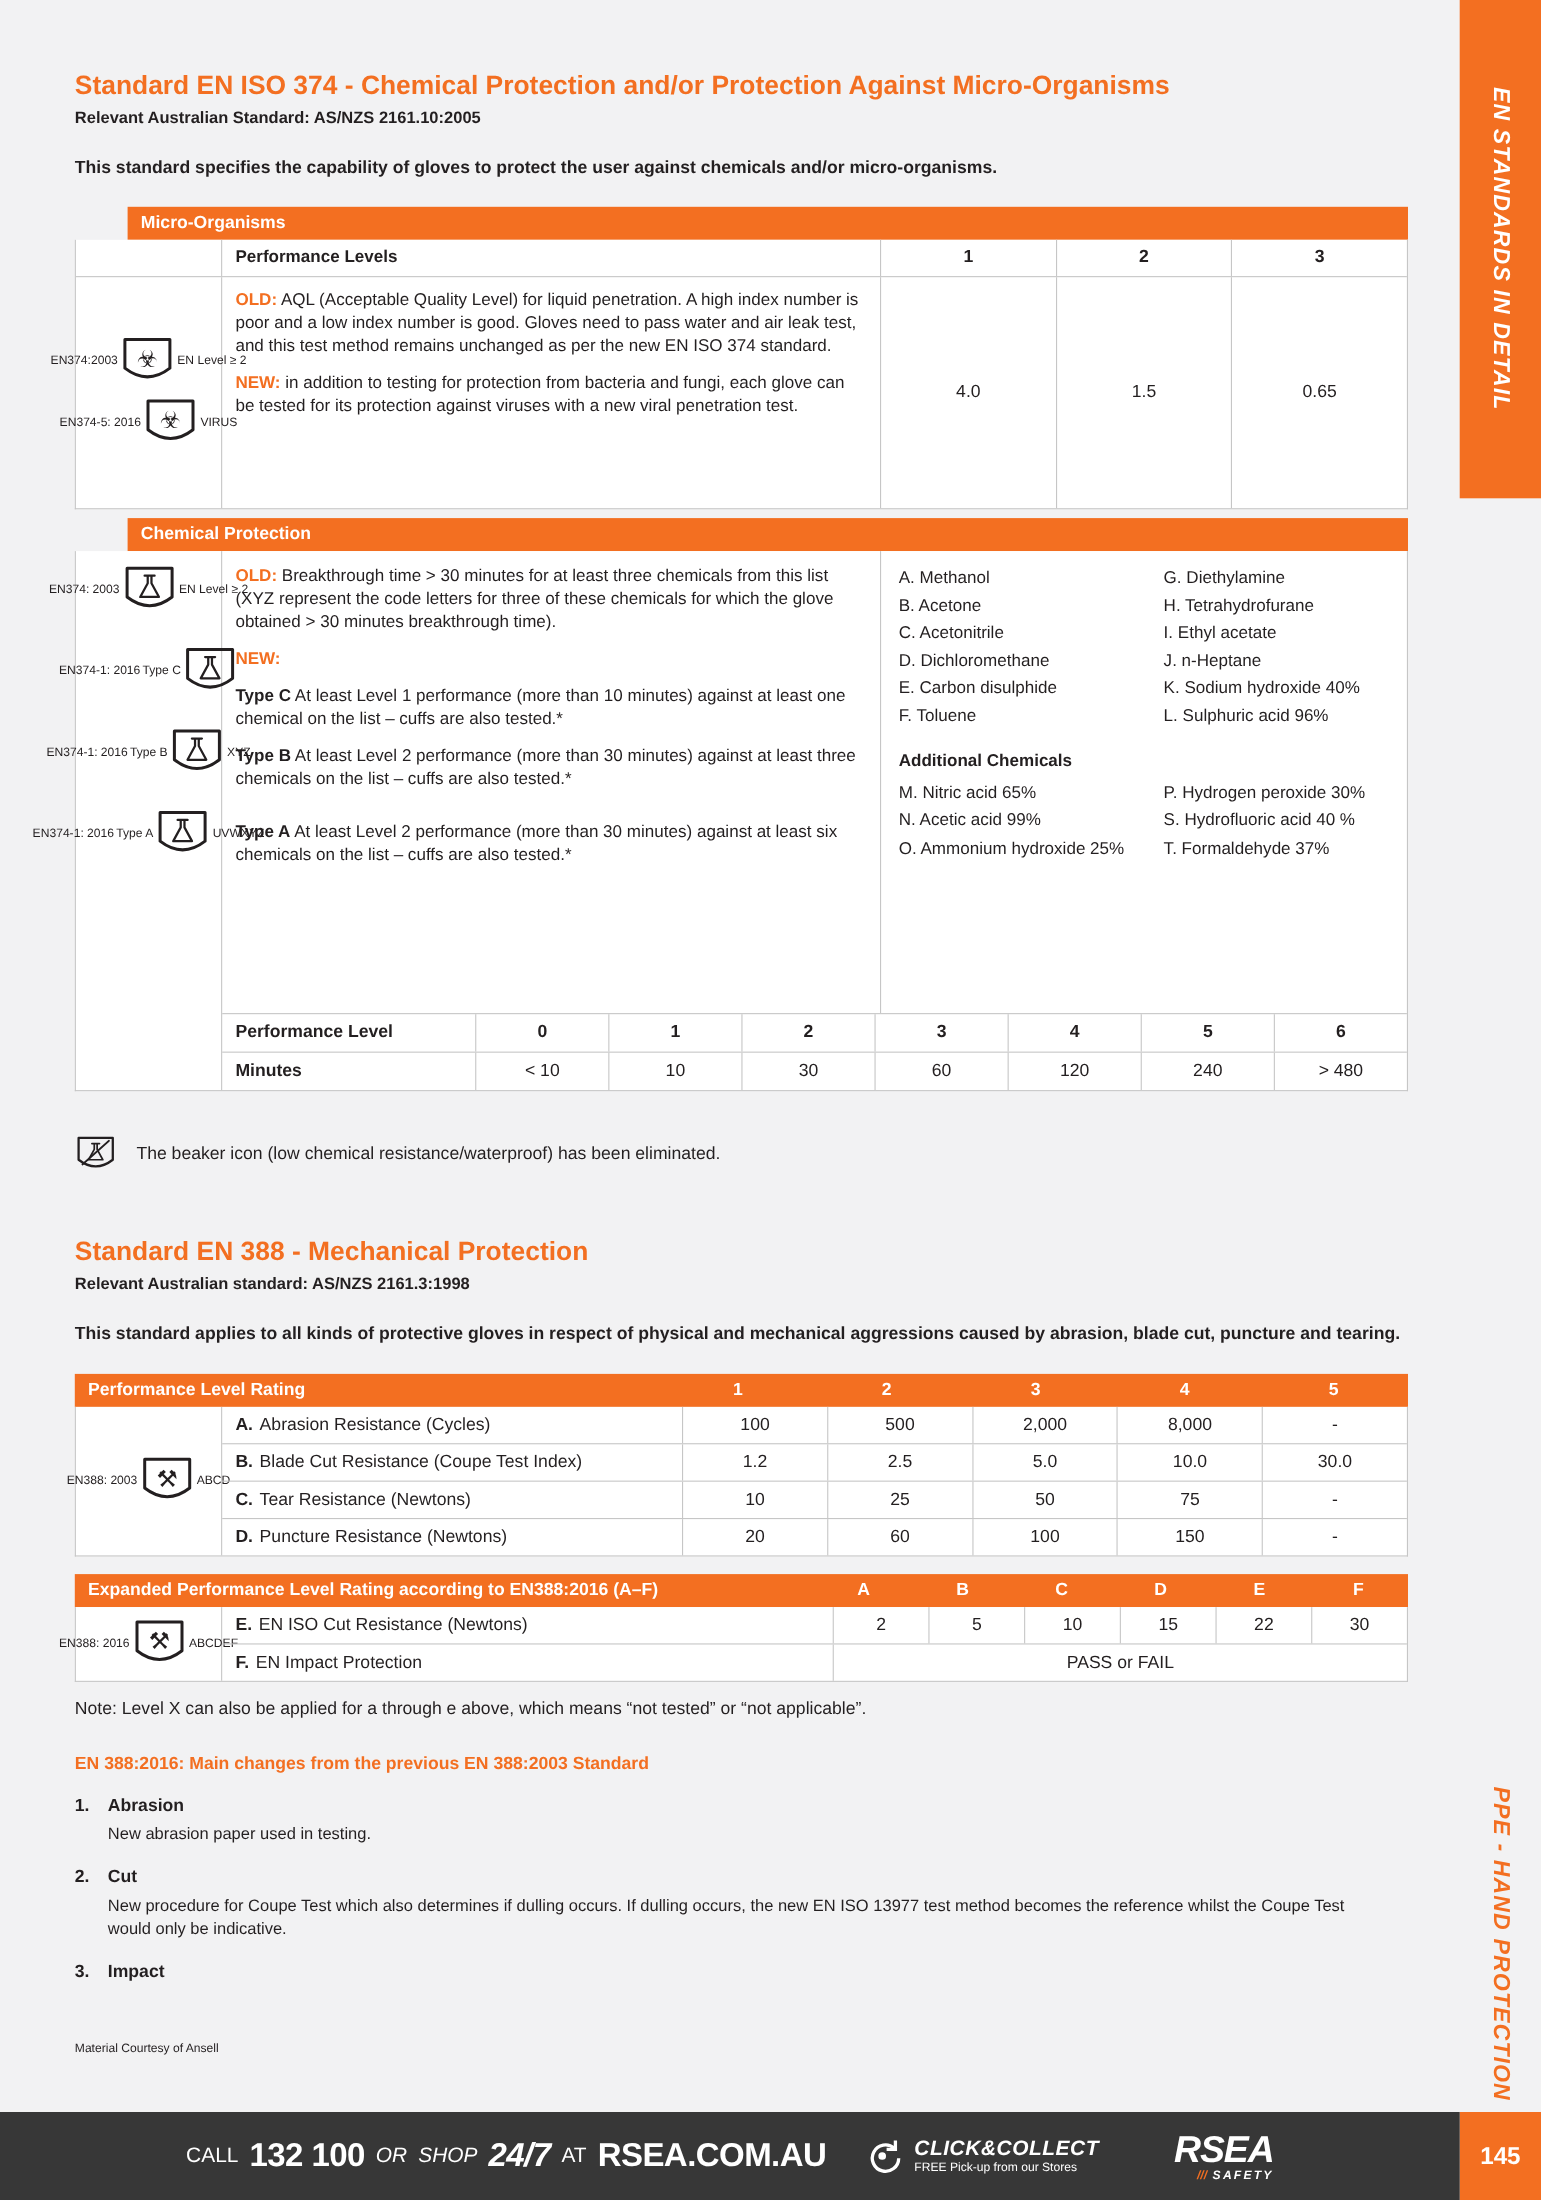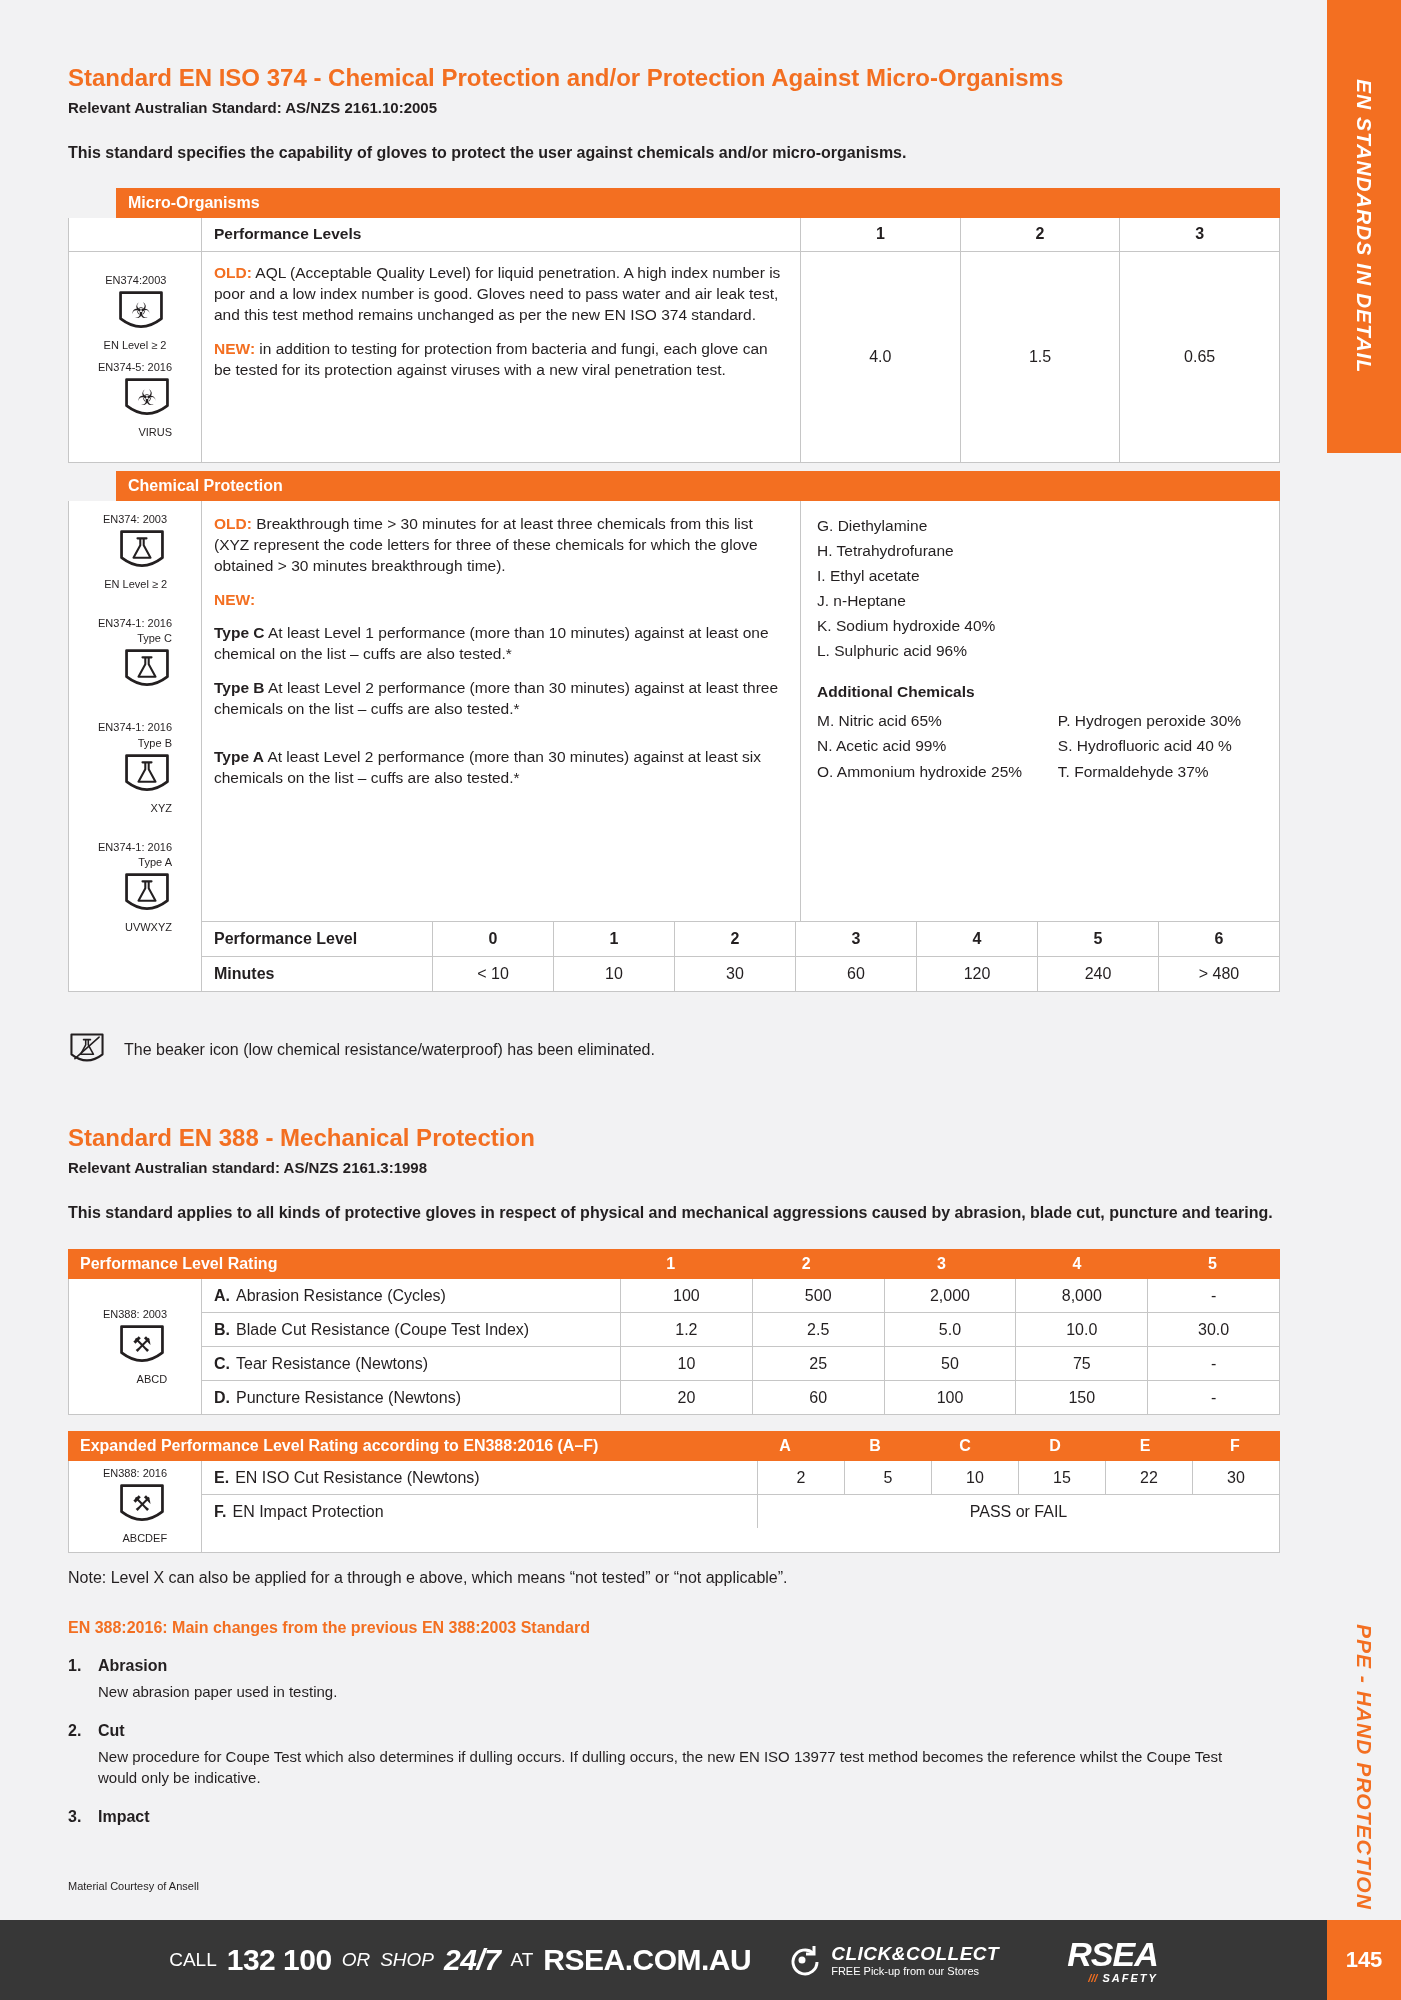--- a/index.html
+++ b/index.html
@@ -90,21 +90,21 @@
 
   .note-x{margin-top:16px;font-size:16px;}
   .changes-h{margin-top:32px;font-size:16px;font-weight:bold;color:var(--accent);}
   .change-item{margin-top:20px;display:flex;gap:12px;font-size:16px;}
   .ci-num{font-weight:bold;width:18px;flex:none;}
   .ci-title{font-weight:bold;margin-bottom:6px;}
   .ci-text{font-size:15px;line-height:1.4;font-weight:normal;max-width:1160px;}
   .credit{margin-top:48px;font-size:11px;}
 
   
-  .pictogram{display:flex;flex-direction:column;align-items:flex-end;gap:2px;}
+  .pictogram{display:flex;flex-direction:row;align-items:center;gap:2px;}
   .pg-label{font-size:11px;line-height:1.2;text-align:center;white-space:nowrap;}
   .pg-label:empty{display:none;}
   .pg-svg{width:50px;height:48px;display:block;}
   .shield-path{fill:none;stroke:#231f20;stroke-width:2.4;stroke-linejoin:round;}
   .pg-glyph{font-size:19px;font-weight:bold;fill:#231f20;
             font-family:"DejaVu Sans",sans-serif;text-anchor:middle;}
   .icon-path{fill:none;stroke:#231f20;stroke-width:1.8;stroke-linejoin:round;stroke-linecap:round;}
 
   
   .side-top{position:absolute;top:0;right:0;width:74px;height:453px;background:var(--accent);
@@ -247,20 +247,28 @@
               <b>Type B</b>
               <span>At least Level 2 performance (more than 30 minutes) against at least three chemicals on the list – cuffs are also tested.*</span>
             </div>
             <div class="para" style="margin-top:26px;">
               <b>Type A</b>
               <span>At least Level 2 performance (more than 30 minutes) against at least six chemicals on the list – cuffs are also tested.*</span>
             </div>
           </div>
           <div class="chem-chems">
             <div class="chem-cols">
+              <div class="chem-colA">
+                <div>A. Methanol</div>
+                <div>B. Acetone</div>
+                <div>C. Acetonitrile</div>
+                <div>D. Dichloromethane</div>
+                <div>E. Carbon disulphide</div>
+                <div>F. Toluene</div>
+              </div>
               <div class="chem-colB">
                 <div>G. Diethylamine</div>
                 <div>H. Tetrahydrofurane</div>
                 <div>I. Ethyl acetate</div>
                 <div>J. n-Heptane</div>
                 <div>K. Sodium hydroxide 40%</div>
                 <div>L. Sulphuric acid 96%</div>
               </div>
             </div>
             <div class="add-lbl">Additional Chemicals</div>

